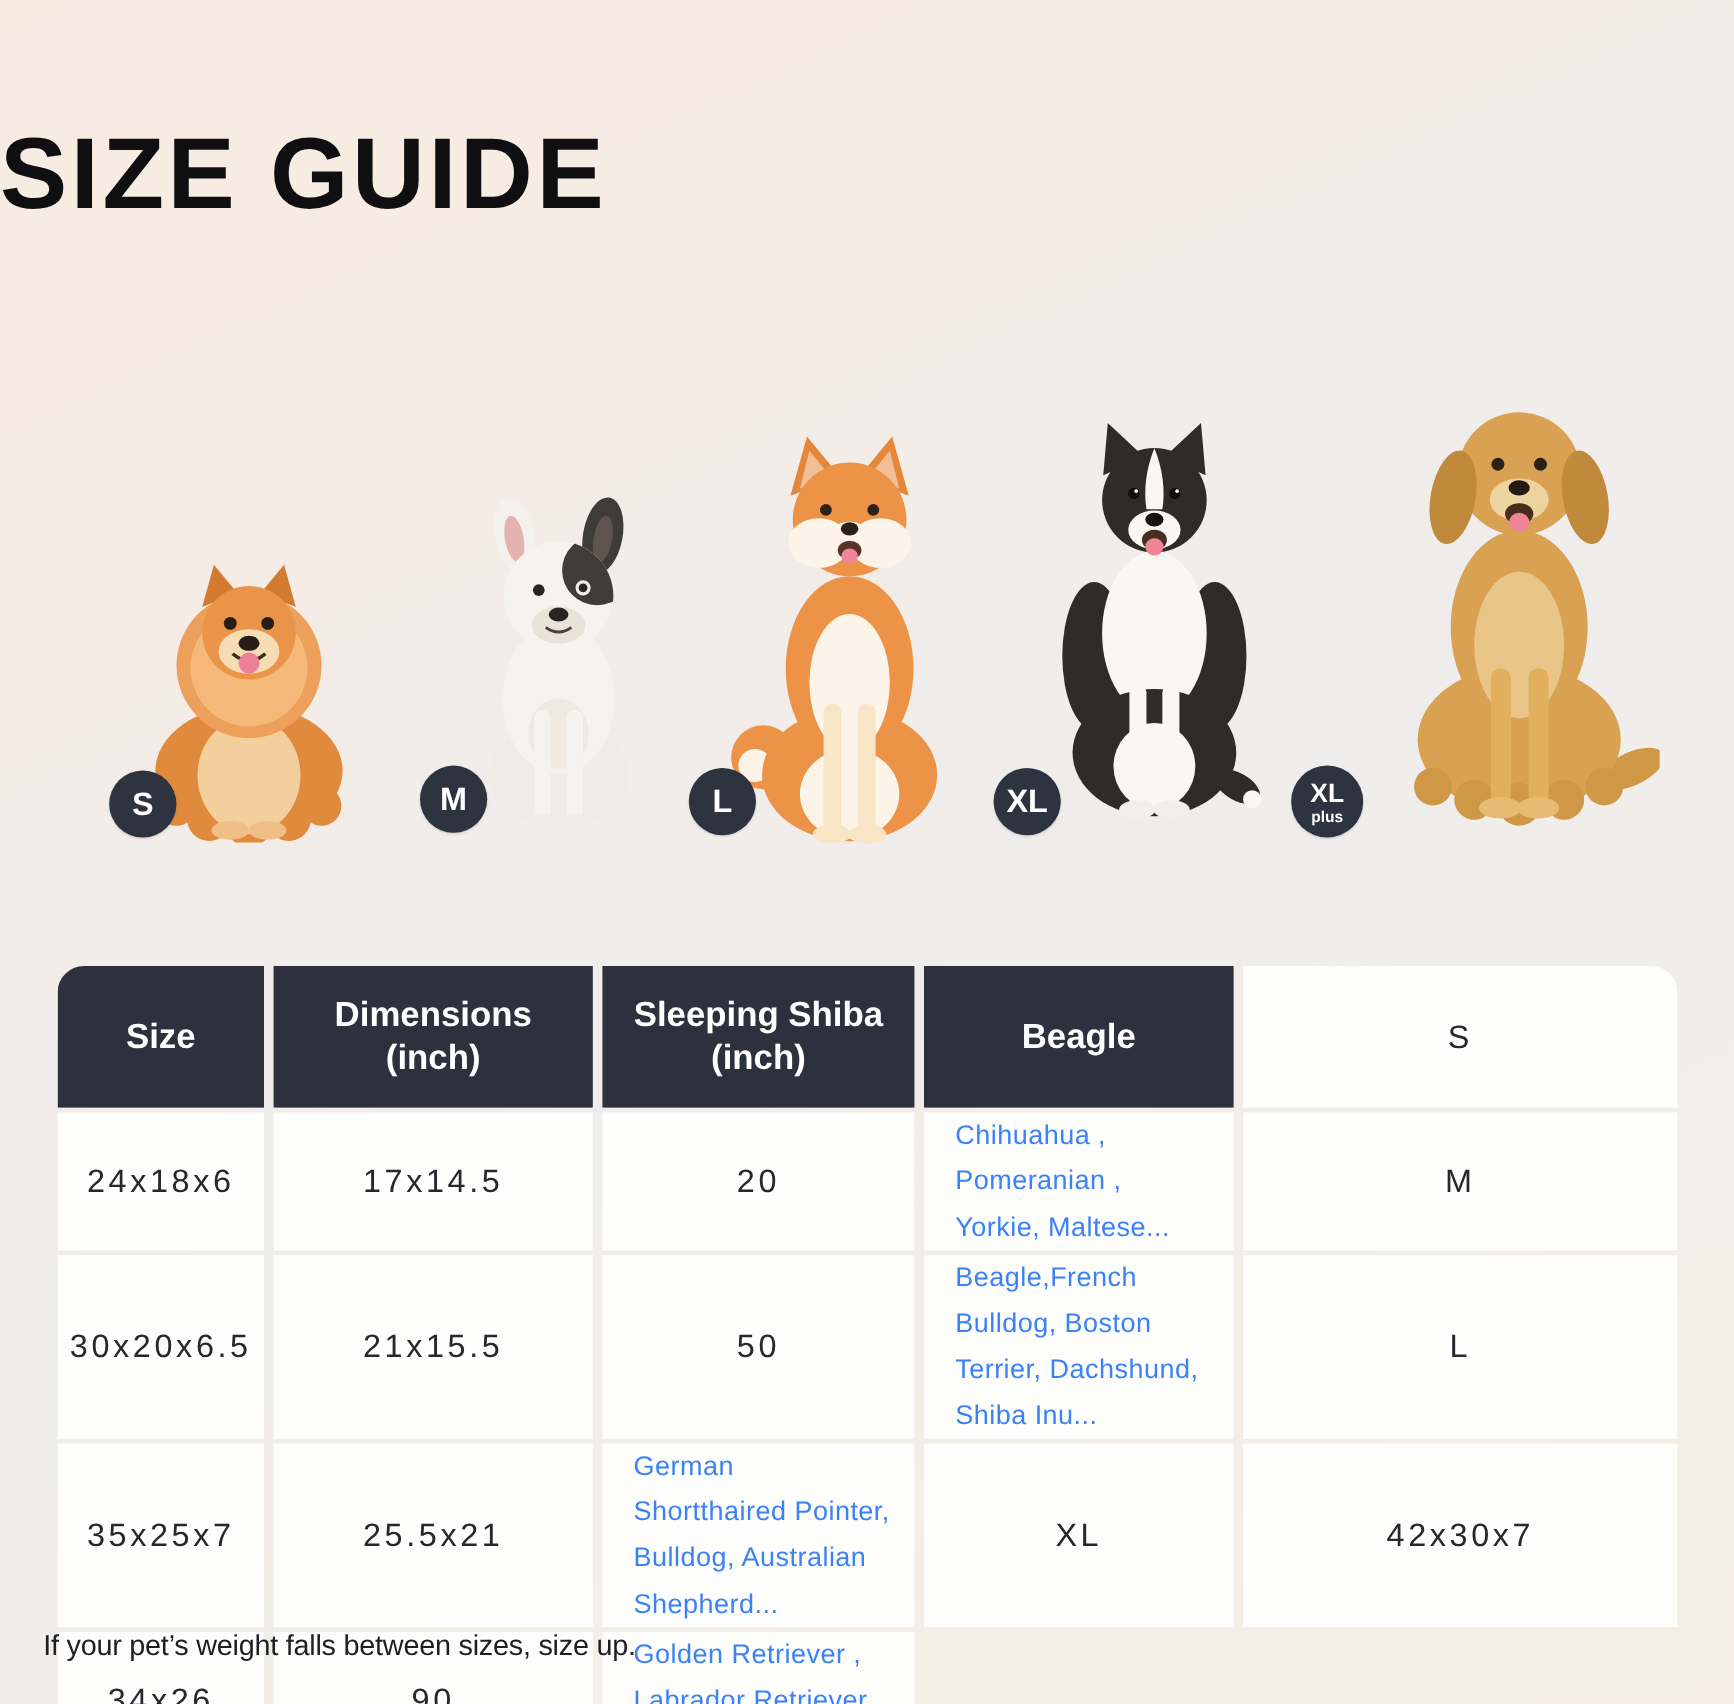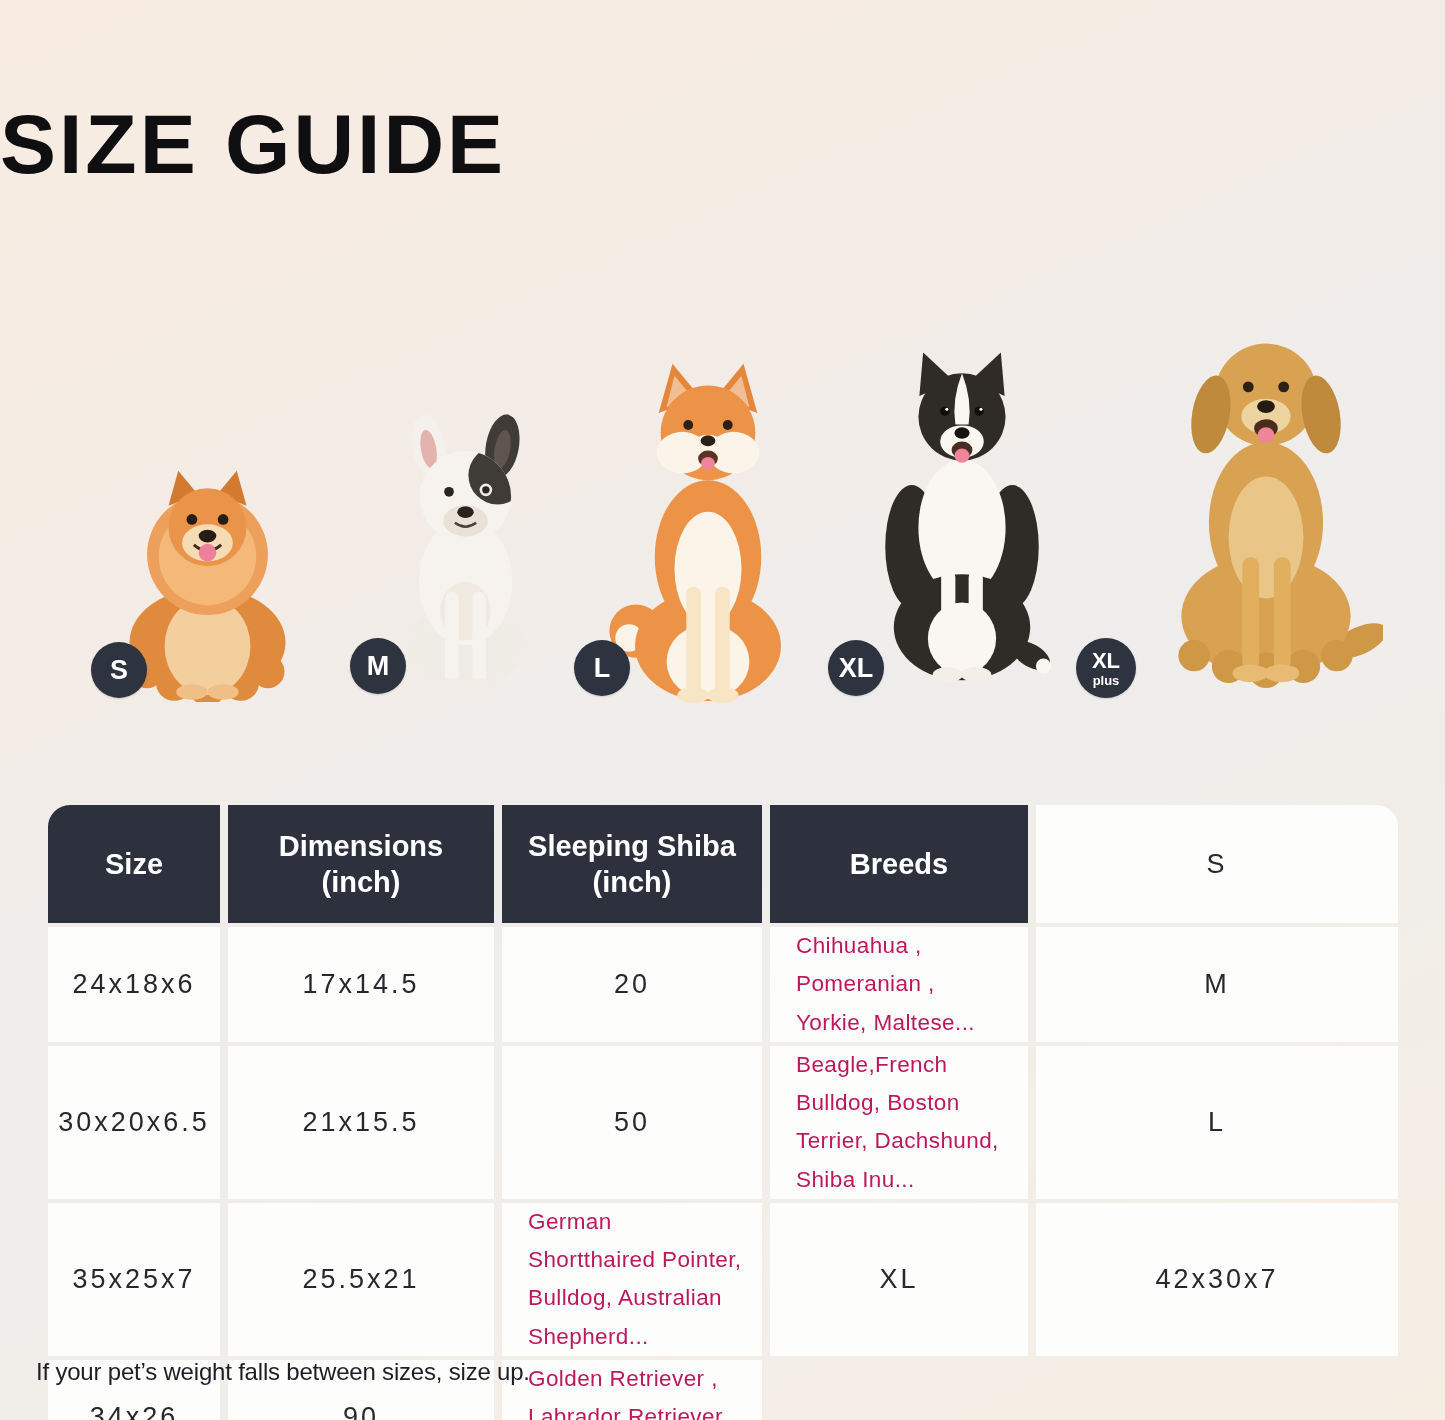--- a/index.html
+++ b/index.html
@@ -34,21 +34,21 @@
     justify-content:center; align-items:center; text-align:center;
     font-weight:700; font-size:29px; line-height:1.25;
   }
   .th span{display:block;}
   .td{
     background:#fdfdfc; color:#26282d; display:flex; align-items:center;
     justify-content:center; font-size:27px; letter-spacing:3px; text-align:center;
   }
   .td.breeds{
     justify-content:flex-start; text-align:left; padding:0 18px 0 26px;
-    font-size:22.5px; letter-spacing:0.4px; line-height:1.7; color:#be185d;
+    font-size:22.5px; letter-spacing:0.4px; line-height:1.7; color:#3b82f6;
   }
   .footnote{
     position:absolute; left:36px; top:1358px; font-size:24px; font-weight:400;
     color:#1d1f24; letter-spacing:-0.2px;
   }
 </style>
 </head>
 <body>
 
 <div class="canvas">
@@ -215,21 +215,21 @@
     </div>
     <div class="th">
       <span>Dimensions</span>
       <span>(inch)</span>
     </div>
     <div class="th">
       <span>Sleeping Shiba</span>
       <span>(inch)</span>
     </div>
     <div class="th">
-      <span>Breeds</span>
+      <span>Beagle</span>
       <span></span>
     </div>
 
     <div class="td">S</div>
     <div class="td">24x18x6</div>
     <div class="td">17x14.5</div>
     <div class="td">20</div>
     <div class="td breeds">Chihuahua , Pomeranian , Yorkie, Maltese...</div>
 
     <div class="td">M</div>

